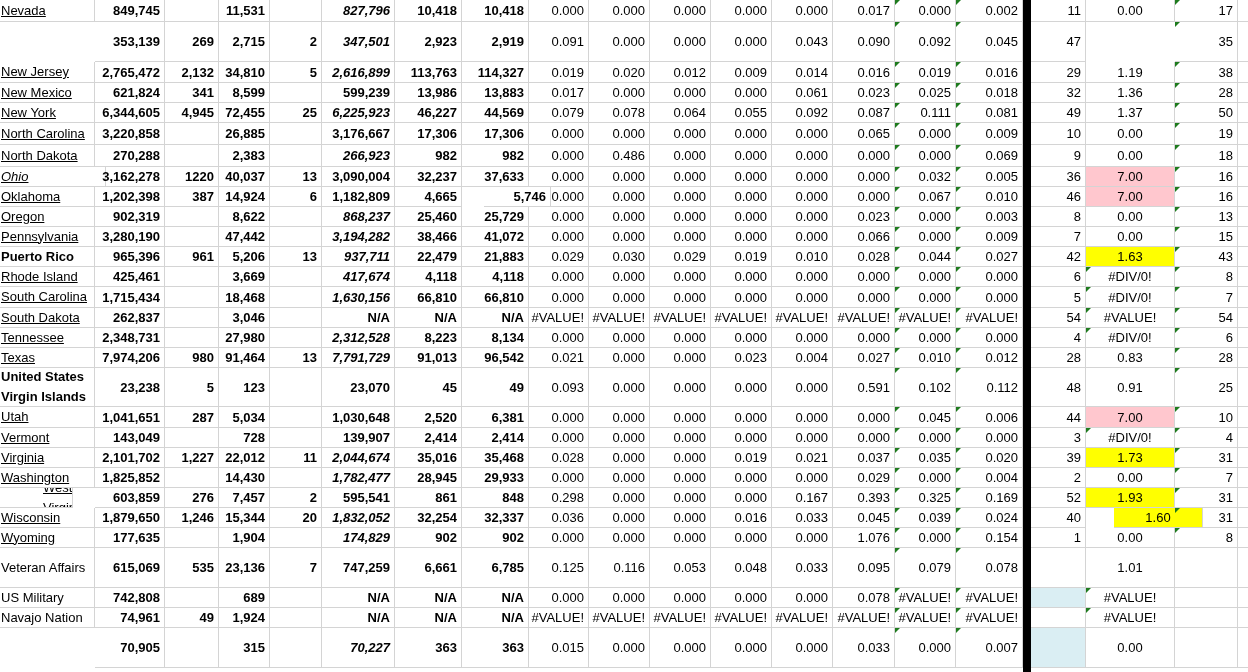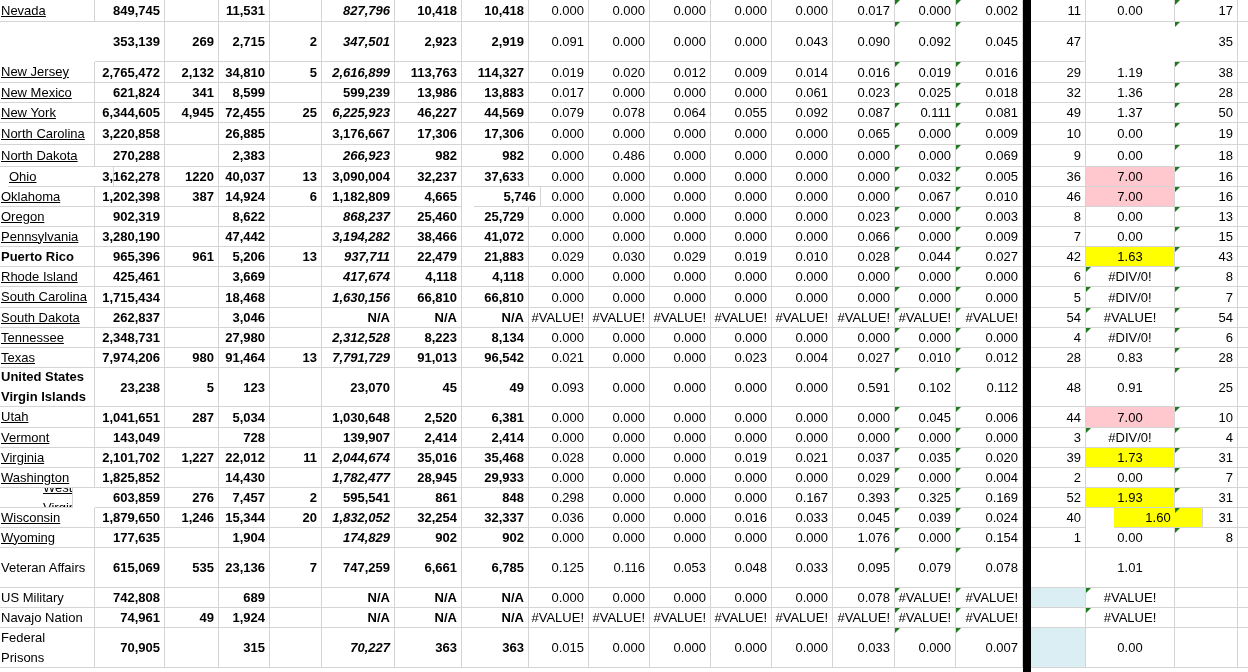--- a/index.html
+++ b/index.html
@@ -187,21 +187,21 @@
       <div class="cell" style="left: 772px; width: 61px; position: absolute;">0.000</div>
       <div class="cell" style="left: 833px; width: 62px; position: absolute;">0.000</div>
       <div class="cell tri" style="left: 895px; width: 61px; position: absolute;">0.000</div>
       <div class="cell tri" style="left: 956px; width: 67px; position: absolute;">0.069</div>
       <div class="cell" style="left: 1031px; width: 55px; position: absolute;">9</div>
       <div class="cell c" style="left: 1086px; width: 89px; position: absolute;">0.00</div>
       <div class="cell tri" style="left: 1175px; width: 63px; position: absolute;">18</div>
       <div class="cell" style="left: 1238px; width: 20px; position: absolute;"></div>
     </div>
     <div class="row" style="top: 167px; height: 20px;">
-      <div class="cell name" style="left: 8px; width: 106px; position: absolute;">
+      <div class="cell name" style="left: 0px; width: 106px; position: absolute; font-style: italic;">
         <span>Ohio</span>
       </div>
       <div class="cell b" style="left: 95px; width: 70px; position: absolute;">3,162,278</div>
       <div class="cell b" style="left: 165px; width: 54px; position: absolute;">1220</div>
       <div class="cell b" style="left: 219px; width: 51px; position: absolute;">40,037</div>
       <div class="cell b" style="left: 270px; width: 52px; position: absolute;">13</div>
       <div class="cell b" style="left: 322px; width: 73px; position: absolute;">3,090,004</div>
       <div class="cell b" style="left: 395px; width: 67px; position: absolute;">32,237</div>
       <div class="cell b" style="left: 462px; width: 67px; position: absolute;">37,633</div>
       <div class="cell" style="left: 529px; width: 60px; position: absolute;">0.000</div>
@@ -220,21 +220,21 @@
     <div class="row" style="top: 187px; height: 20px;">
       <div class="cell name" style="left: 0px; width: 95px; position: absolute;">
         <span>Oklahoma</span>
       </div>
       <div class="cell b" style="left: 95px; width: 70px; position: absolute;">1,202,398</div>
       <div class="cell b" style="left: 165px; width: 54px; position: absolute;">387</div>
       <div class="cell b" style="left: 219px; width: 51px; position: absolute;">14,924</div>
       <div class="cell b" style="left: 270px; width: 52px; position: absolute;">6</div>
       <div class="cell b" style="left: 322px; width: 73px; position: absolute;">1,182,809</div>
       <div class="cell b" style="left: 395px; width: 67px; position: absolute;">4,665</div>
-      <div class="cell b" style="left: 474px; width: 67px; position: absolute; text-align: center;">5,746</div>
+      <div class="cell b" style="left: 484px; width: 67px; position: absolute; text-align: center;">5,746</div>
       <div class="cell" style="left: 529px; width: 60px; position: absolute;">0.000</div>
       <div class="cell" style="left: 589px; width: 61px; position: absolute;">0.000</div>
       <div class="cell" style="left: 650px; width: 61px; position: absolute;">0.000</div>
       <div class="cell" style="left: 711px; width: 61px; position: absolute;">0.000</div>
       <div class="cell" style="left: 772px; width: 61px; position: absolute;">0.000</div>
       <div class="cell" style="left: 833px; width: 62px; position: absolute;">0.000</div>
       <div class="cell tri" style="left: 895px; width: 61px; position: absolute;">0.067</div>
       <div class="cell tri" style="left: 956px; width: 67px; position: absolute;">0.010</div>
       <div class="cell" style="left: 1031px; width: 55px; position: absolute;">46</div>
       <div class="cell c pink" style="left: 1086px; width: 89px; position: absolute;">7.00</div>
@@ -691,23 +691,20 @@
       <div class="cell" style="left: 772px; width: 61px; position: absolute;">#VALUE!</div>
       <div class="cell" style="left: 833px; width: 62px; position: absolute;">#VALUE!</div>
       <div class="cell tri" style="left: 895px; width: 61px; position: absolute;">#VALUE!</div>
       <div class="cell tri" style="left: 956px; width: 67px; position: absolute;">#VALUE!</div>
       <div class="cell" style="left: 1031px; width: 55px; position: absolute;"></div>
       <div class="cell c tri" style="left: 1086px; width: 89px; position: absolute;">#VALUE!</div>
       <div class="cell" style="left: 1175px; width: 63px; position: absolute;"></div>
       <div class="cell" style="left: 1238px; width: 20px; position: absolute;"></div>
     </div>
     <div class="row" style="top: 628px; height: 40px;">
-      <div class="cell name plain" style="left: 0px; width: 95px; position: absolute;">
-        <span>Federal Prisons</span>
-      </div>
       <div class="cell b" style="left: 95px; width: 70px; position: absolute;">70,905</div>
       <div class="cell b" style="left: 165px; width: 54px; position: absolute;"></div>
       <div class="cell b" style="left: 219px; width: 51px; position: absolute;">315</div>
       <div class="cell b" style="left: 270px; width: 52px; position: absolute;"></div>
       <div class="cell b i" style="left: 322px; width: 73px; position: absolute;">70,227</div>
       <div class="cell b" style="left: 395px; width: 67px; position: absolute;">363</div>
       <div class="cell b" style="left: 462px; width: 67px; position: absolute;">363</div>
       <div class="cell" style="left: 529px; width: 60px; position: absolute;">0.015</div>
       <div class="cell" style="left: 589px; width: 61px; position: absolute;">0.000</div>
       <div class="cell" style="left: 650px; width: 61px; position: absolute;">0.000</div>

